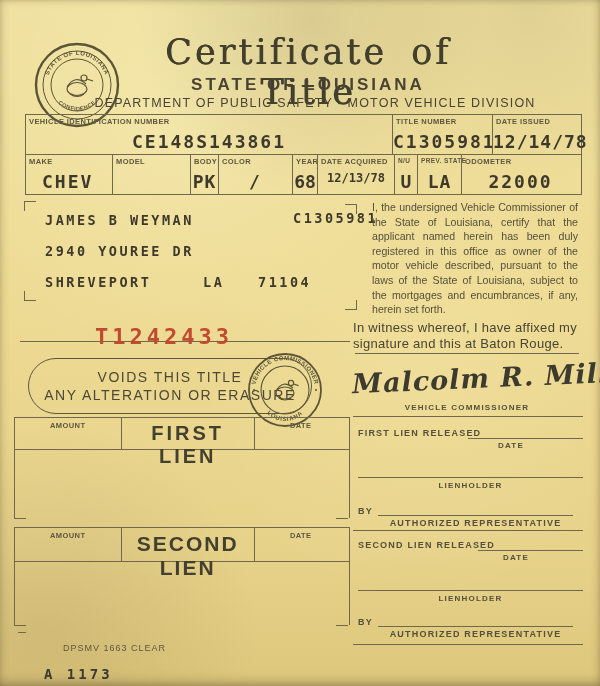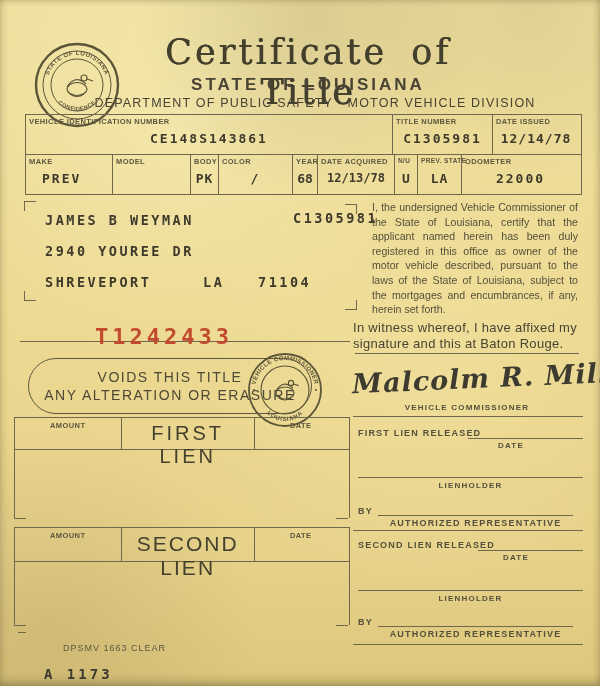--- a/index.html
+++ b/index.html
@@ -27,42 +27,42 @@
     text-shadow:0.6px 0 0 #433f2d;}
   .hdr-state{font-weight:bold;font-size:17px;letter-spacing:3px;color:#484334;}
   .hdr-dept{font-weight:normal;font-size:12.5px;letter-spacing:1.2px;color:#484334;}
   .tbl{position:absolute;left:25px;top:114px;width:555px;border:1.2px solid #6f684c;}
   .trow{display:flex;height:39px;position:relative;}
   .trow.first{border-bottom:1px solid #6f684c;}
   .tcell{position:relative;box-sizing:border-box;border-left:1px solid #6f684c;}
   .tcell:first-child{border-left:none;}
   .tcell .lbl{position:absolute;top:2px;left:3px;white-space:nowrap;overflow:hidden;}
   .tcell .val{position:absolute;left:0;right:0;top:16px;text-align:center;
-    font-size:13px;letter-spacing:2px;}
+    font-size:18px;letter-spacing:2px;}
   .brk{position:absolute;width:11px;height:9px;}
   .brk.tl{border-left:1.4px solid #6f684c;border-top:1.4px solid #6f684c;}
   .brk.tr{border-right:1.4px solid #6f684c;border-top:1.4px solid #6f684c;}
   .brk.bl{border-left:1.4px solid #6f684c;border-bottom:1.4px solid #6f684c;}
   .brk.br{border-right:1.4px solid #6f684c;border-bottom:1.4px solid #6f684c;}
   .ownline{font-size:13.5px;letter-spacing:2.5px;}
   .cert{font-size:10.6px;line-height:14.6px;text-align:justify;color:#55503b;}
   .witness{font-size:13px;line-height:16px;color:#494433;letter-spacing:.3px;}
   .stamp-red{font-family:"DejaVu Sans Mono",monospace;font-size:22px;
     letter-spacing:4px;color:#c24a2e;font-weight:bold;}
   .oval{position:absolute;border:1.5px solid #5d5740;border-radius:30px;
     display:flex;align-items:center;justify-content:center;text-align:center;
     font-size:14px;letter-spacing:1.5px;color:#4d4836;line-height:18px;}
   .sig{font-family:"DejaVu Serif",serif;font-style:italic;font-weight:bold;
     font-size:27px;color:#3d3b30;transform:rotate(-2.5deg);letter-spacing:1px;white-space:nowrap;}
   .small-cap{font-size:8px;font-weight:bold;letter-spacing:1.2px;color:#54503b;}
   .lienbox{position:absolute;border-left:1.3px solid #6f684c;border-right:1.3px solid #6f684c;}
   .lienhead{display:flex;border:1.3px solid #6f684c;margin:-1.3px -1.3px 0 -1.3px;height:31px;}
   .lienhead .cell{position:relative;box-sizing:border-box;border-left:1px solid #6f684c;}
   .lienhead .cell:first-child{border-left:none;}
-  .lien-title{font-size:20px;letter-spacing:3px;color:#44402f;font-weight:normal;
+  .lien-title{font-size:20px;letter-spacing:3px;color:#44402f;font-weight:bold;
     text-align:center;margin-top:4px;}
   .footer-form{font-size:9px;letter-spacing:1px;color:#5d5740;margin-left:41px;}
   .footer-stamp{font-family:"DejaVu Sans Mono",monospace;font-size:14px;font-weight:bold;
     letter-spacing:3px;color:#3c3a30;}
   svg .ring{fill:none;stroke:#5b5538;}
   svg text{fill:#5b5538;font-family:"Liberation Sans",sans-serif;font-weight:bold;}
 </style>
 </head>
 <body>
 
@@ -104,21 +104,21 @@
         <span class="val mach">C1305981</span>
       </div>
       <div class="tcell" style="width:87px">
         <span class="lbl">DATE ISSUED</span>
         <span class="val mach" style="letter-spacing:1px">12/14/78</span>
       </div>
     </div>
     <div class="trow">
       <div class="tcell" style="width:86px">
         <span class="lbl">MAKE</span>
-        <span class="val mach" style="text-align:left;padding-left:16px">PREV</span>
+        <span class="val mach" style="text-align:left;padding-left:16px">CHEV</span>
       </div>
       <div class="tcell" style="width:78px">
         <span class="lbl">MODEL</span>
         <span class="val mach"></span>
       </div>
       <div class="tcell" style="width:28px">
         <span class="lbl">BODY</span>
         <span class="val mach" style="letter-spacing:1px">PK</span>
       </div>
       <div class="tcell" style="width:74px">

